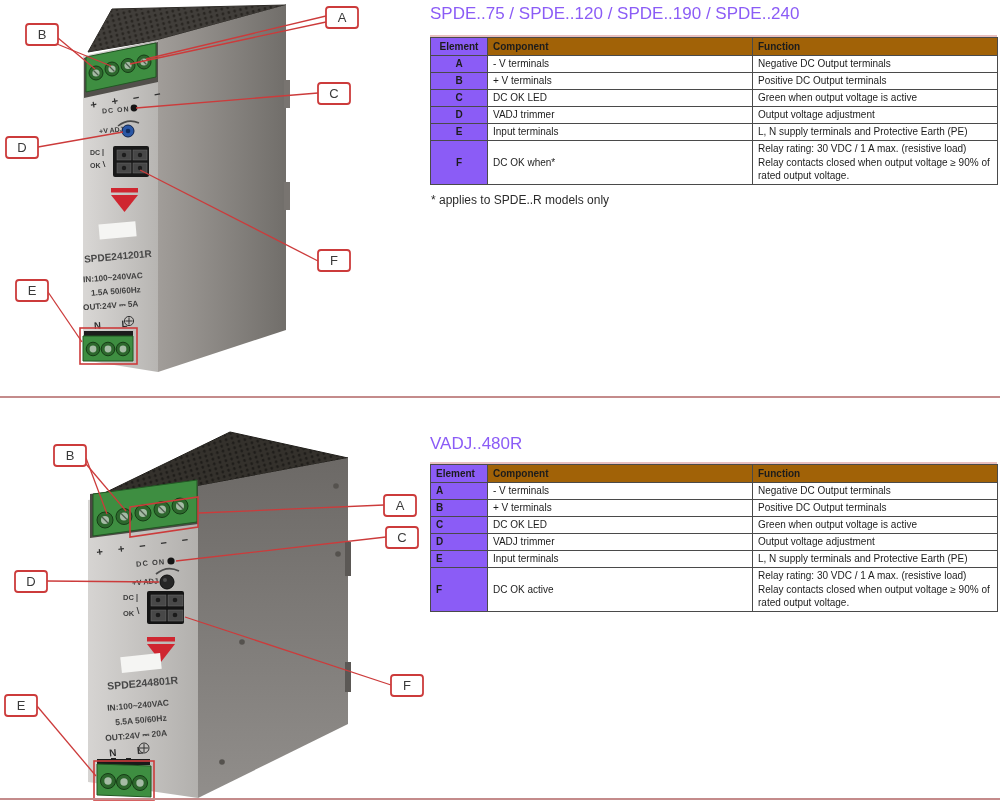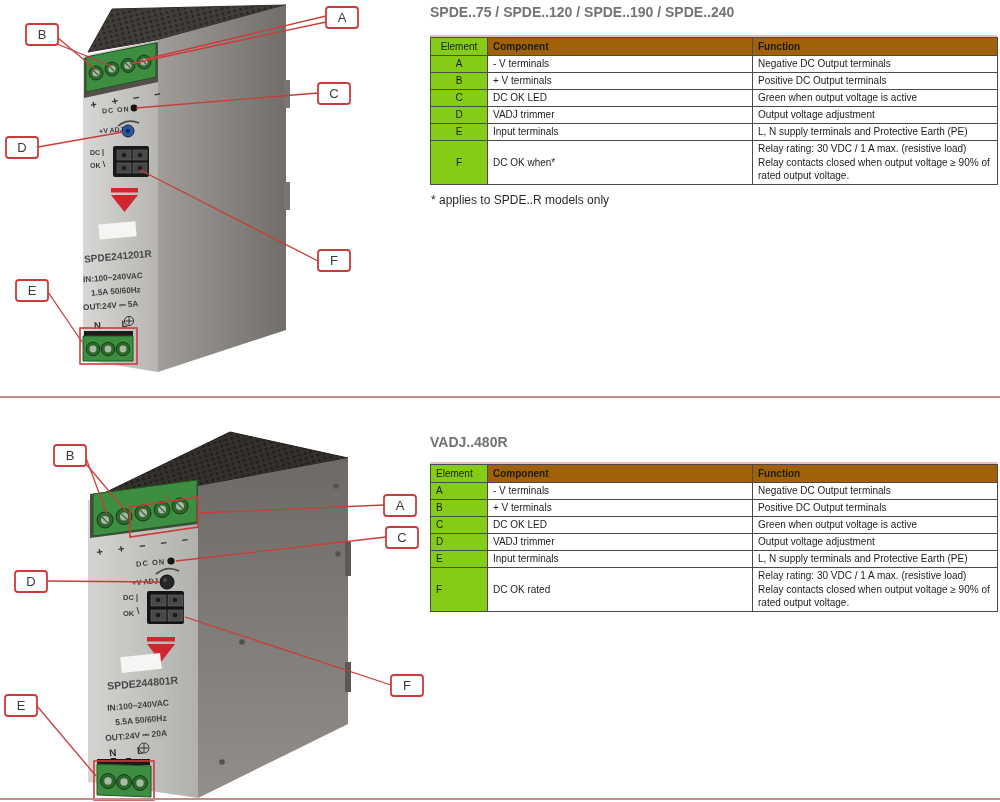--- a/index.html
+++ b/index.html
@@ -1,26 +1,26 @@
 <!DOCTYPE html>
 <html><head>
 <meta charset="utf-8">
 <style>
   html,body{margin:0;padding:0;background:#fff;}
   .page{position:relative;width:1000px;height:802px;background:#fff;overflow:hidden;
         font-family:"Liberation Sans",sans-serif;color:#1c1c1c;}
   .divider{position:absolute;left:0;width:1000px;height:2px;background:#c48b8b;}
-  .sec-title{position:absolute;font-size:14px;font-weight:bold;color:#737373;white-space:nowrap;}
+  .sec-title{position:absolute;font-size:17px;font-weight:normal;color:#8b5cf6;white-space:nowrap;}
   .tablewrap{position:absolute;width:567px;border-top:2px solid #e9c0c0;}
   table.spec{border-collapse:collapse;table-layout:fixed;width:567px;font-size:10px;color:#1c1c1c;}
   .spec th,.spec td{border:1px solid #4a4a4a;padding:1px 5px;vertical-align:middle;line-height:1.35;}
   .spec thead tr{height:18px;}
   .spec tbody tr{height:17px;}
   .spec th{background:#a16207;text-align:left;font-weight:bold;}
-  .spec td.el,.spec th.el{background:#84cc16;font-weight:normal;}
+  .spec td.el,.spec th.el{background:#8b5cf6;font-weight:bold;}
   .spec.center-el td.el,.spec.center-el th.el{text-align:center;}
   col.c-el{width:57px;} col.c-comp{width:265px;} col.c-fn{width:245px;}
   .footnote{position:absolute;font-size:12px;color:#2b2b2b;}
   svg.device{position:absolute;left:0;}
   svg text{font-family:"Liberation Sans",sans-serif;}
 </style>
 </head>
 <body>
 
 <div class="page">
@@ -395,21 +395,21 @@
           <td>VADJ trimmer</td>
           <td>Output voltage adjustment</td>
         </tr>
         <tr>
           <td class="el">E</td>
           <td>Input terminals</td>
           <td>L, N supply terminals and Protective Earth (PE)</td>
         </tr>
         <tr>
           <td class="el">F</td>
-          <td>DC OK rated</td>
+          <td>DC OK active</td>
           <td>Relay rating: 30 VDC / 1 A max. (resistive load) Relay contacts closed when output voltage ≥ 90% of rated output voltage.</td>
         </tr>
       </tbody>
     </table>
   </div>
 
   <div class="divider" style="top:798px"></div>
 </div>
 
 </body></html>

